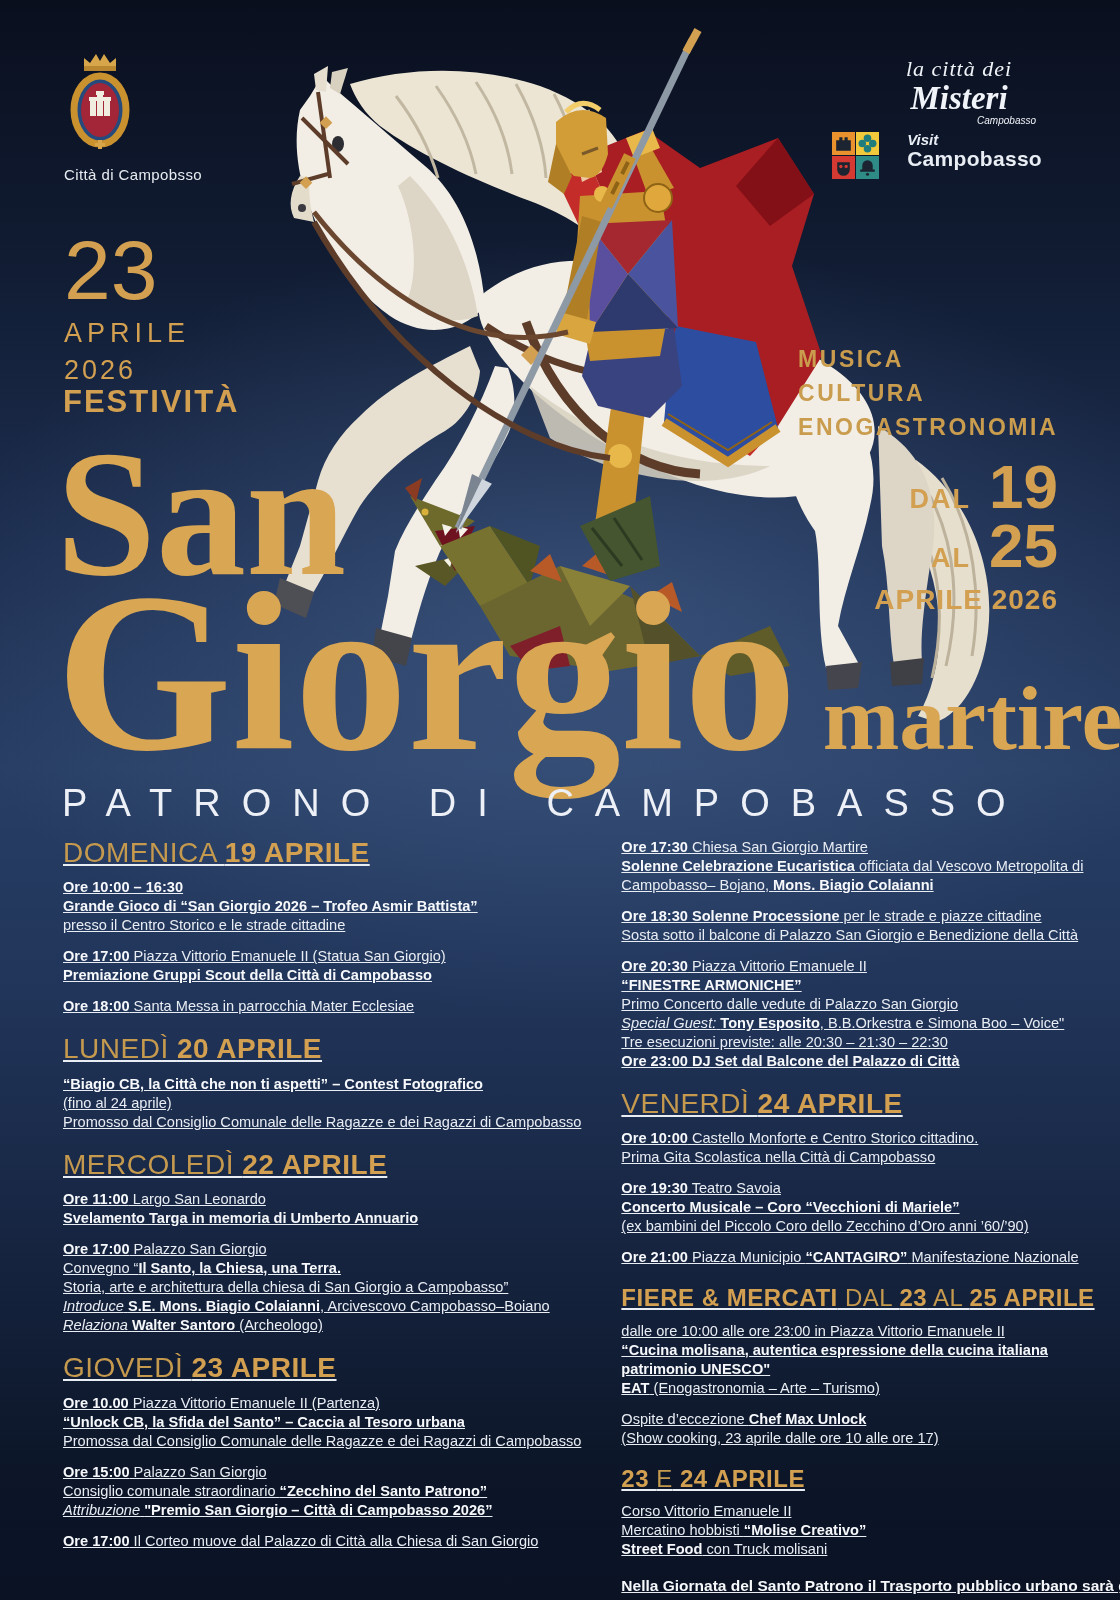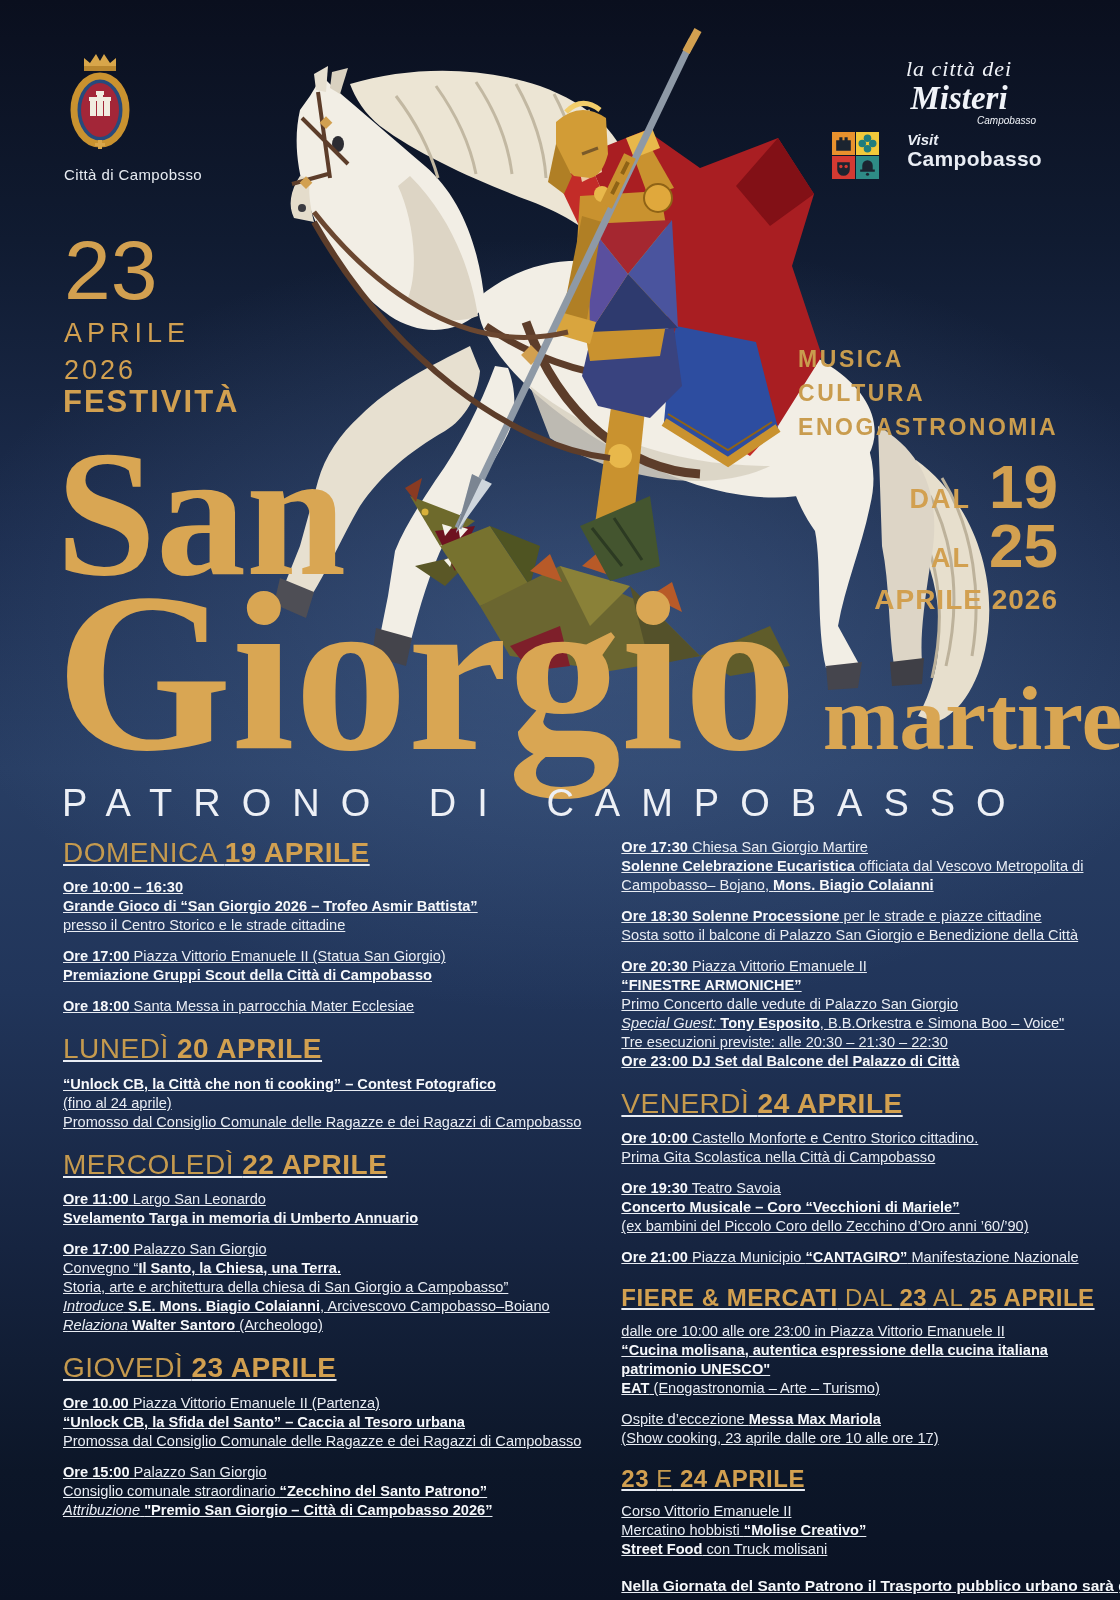--- a/index.html
+++ b/index.html
@@ -268,21 +268,21 @@
               <p class="line"><span class="b">Ore 17:00</span><span> Piazza Vittorio Emanuele II (Statua San Giorgio)</span></p>
               <p class="line"><span class="b">Premiazione Gruppi Scout della Città di Campobasso</span></p>
             </div>
             <div class="event">
               <p class="line"><span class="b">Ore 18:00</span><span> Santa Messa in parrocchia Mater Ecclesiae</span></p>
             </div>
           </section>
           <section class="sec">
             <h3><span class="hl">LUNEDÌ </span><span>20 APRILE</span></h3>
             <div class="event">
-              <p class="line"><span class="b">“Unlock CB, la Città che non ti cooking” –  Contest Fotografico</span></p>
+              <p class="line"><span class="b">“Biagio CB, la Città che non ti aspetti” –  Contest Fotografico</span></p>
               <p class="line"><span>(fino al 24 aprile)</span></p>
               <p class="line"><span>Promosso dal Consiglio Comunale delle Ragazze e dei Ragazzi di Campobasso</span></p>
             </div>
           </section>
           <section class="sec">
             <h3><span class="hl">MERCOLEDÌ </span><span>22 APRILE</span></h3>
             <div class="event">
               <p class="line"><span class="b">Ore 11:00</span><span> Largo San Leonardo</span></p>
               <p class="line"><span class="b">Svelamento Targa in memoria di Umberto Annuario</span></p>
             </div>
@@ -298,20 +298,23 @@
             <h3><span class="hl">GIOVEDÌ </span><span>23 APRILE</span></h3>
             <div class="event">
               <p class="line"><span class="b">Ore 10.00</span><span> Piazza Vittorio Emanuele II (Partenza)</span></p>
               <p class="line"><span class="b">“Unlock CB, la Sfida del Santo” – Caccia al Tesoro urbana</span></p>
               <p class="line"><span>Promossa dal Consiglio Comunale delle Ragazze e dei Ragazzi di Campobasso</span></p>
             </div>
             <div class="event">
               <p class="line"><span class="b">Ore 15:00</span><span> Palazzo San Giorgio</span></p>
               <p class="line"><span>Consiglio comunale straordinario </span><span class="b">“Zecchino del Santo Patrono”</span></p>
               <p class="line"><span class="i">Attribuzione</span><span> </span><span class="b">"Premio San Giorgio – Città di Campobasso 2026”</span></p>
+            </div>
+            <div class="event">
+              <p class="line"><span class="b">Ore 17:00</span><span> Il Corteo muove dal Palazzo di Città alla Chiesa di San Giorgio</span></p>
             </div>
           </section>
         </div>
     </div>
     <div class="col rt">
       <div>
           <section class="sec">
             <div class="event">
               <p class="line"><span class="b">Ore 17:30</span><span> Chiesa San Giorgio Martire</span></p>
               <p class="line"><span class="b">Solenne Celebrazione Eucaristica</span><span> officiata dal Vescovo Metropolita di</span></p>
@@ -347,21 +350,21 @@
           </section>
           <section class="sec">
             <h3 class="small"><span>FIERE &amp; MERCATI</span><span class="hl"> DAL </span><span>23</span><span class="hl"> AL </span><span>25 APRILE</span></h3>
             <div class="event">
               <p class="line"><span>dalle ore 10:00 alle ore 23:00 in Piazza Vittorio Emanuele II</span></p>
               <p class="line"><span class="b">“Cucina molisana, autentica espressione della cucina italiana</span></p>
               <p class="line"><span class="b">patrimonio UNESCO"</span></p>
               <p class="line"><span class="b">EAT</span><span> (Enogastronomia – Arte – Turismo)</span></p>
             </div>
             <div class="event">
-              <p class="line"><span>Ospite d’eccezione </span><span class="b">Messa Max Mariola</span></p>
+              <p class="line"><span>Ospite d’eccezione </span><span class="b">Chef Max Unlock</span></p>
               <p class="line"><span>(Show cooking, 23 aprile dalle ore 10 alle ore 17)</span></p>
             </div>
           </section>
           <section class="sec">
             <h3 class="small"><span>23 </span><span class="hl">E</span><span> 24 APRILE</span></h3>
             <div class="event">
               <p class="line"><span>Corso Vittorio Emanuele II</span></p>
               <p class="line"><span>Mercatino hobbisti  </span><span class="b">“Molise Creativo”</span></p>
               <p class="line"><span class="b">Street Food</span><span> con Truck molisani</span></p>
             </div>

